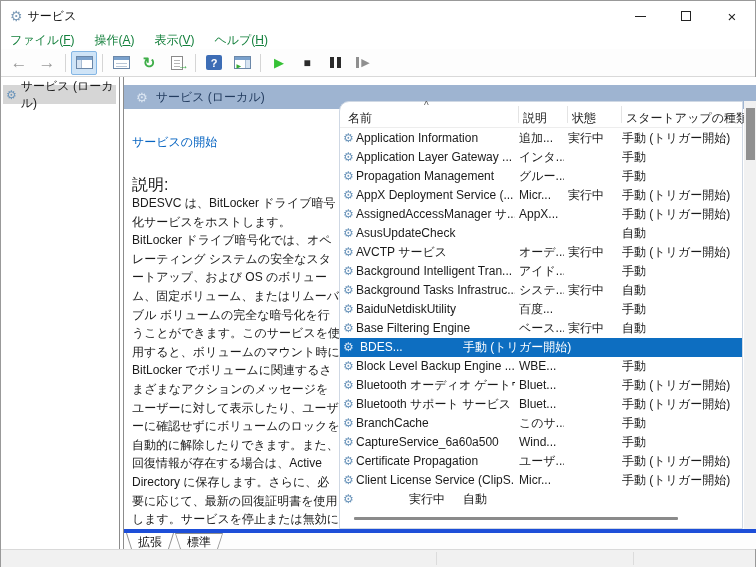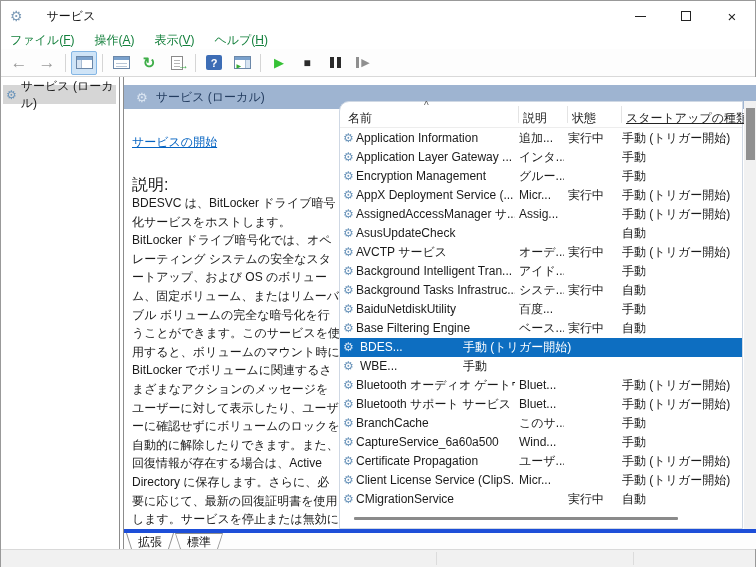--- a/index.html
+++ b/index.html
@@ -4,21 +4,21 @@
 <style>
   * { margin:0; padding:0; box-sizing:border-box; }
   html,body { width:756px; height:567px; overflow:hidden; }
   body { font-family:"Liberation Sans","DejaVu Sans",sans-serif; font-size:12px; color:#1a1a1a; background:#fff; }
 
   .window { position:relative; width:756px; height:567px; border:1px solid #999; background:#fff; }
 
   
   .titlebar { position:absolute; top:0; left:0; right:0; height:30px; background:#fff; display:flex; align-items:center; }
   .title-gear { margin-left:9px; font-size:14px; color:#7d9cb8; line-height:1; }
-  .title-text { margin-left:24px; font-size:12px; color:#111; }
+  .title-text { margin-left:5px; font-size:12px; color:#111; }
   .win-controls { position:absolute; right:0; top:0; height:30px; display:flex; }
   .win-btn { width:46px; height:30px; display:flex; align-items:center; justify-content:center; background:#fff; border:none; cursor:pointer; }
   .glyph-min { width:11px; height:0; border-bottom:1px solid #222; display:block; }
   .glyph-max { width:10px; height:10px; border:1px solid #222; display:block; background:#fff; }
   .glyph-close { font-size:15px; color:#222; line-height:1; }
 
   
   .menubar { position:absolute; top:30px; left:0; right:0; height:18px; background:#fff; display:flex; align-items:center; }
   .menu-item { padding:0 10px; font-size:12px; color:#15803d; cursor:default; }
   .menu-item:first-child { padding-left:9px; }
@@ -58,31 +58,31 @@
 
   .splitter { position:absolute; top:0; left:118px; width:5px; height:472px; background:#fff; border-left:1px solid #8c8c8c; border-right:1px solid #8c8c8c; cursor:col-resize; }
 
   .right-pane { position:absolute; top:0; left:123px; width:633px; height:472px; background:#fff; }
   .panel-header { position:absolute; top:8px; left:0; right:0; height:24px; background:var(--header-bar,#9eb4d1); display:flex; align-items:center; padding-left:12px; }
   .panel-header .hdr-gear { font-size:13px; color:#dce6f2; margin-right:8px; line-height:1; }
   .panel-header .hdr-text { font-size:12px; color:#233c5f; }
 
   .desc-area { position:absolute; top:36px; left:8px; width:208px; }
   .svc-title { font-size:12px; font-weight:bold; color:#0d0d0d; line-height:15px; }
-  .svc-link { display:inline-block; margin-top:21px; font-size:12px; color:var(--link,#0563c1); text-decoration:underline; cursor:pointer; }
+  .svc-link { display:inline-block; margin-top:21px; font-size:12px; color:var(--link,#0563c1); cursor:pointer; }
   .desc-label { margin-top:25px; font-size:16px; line-height:18px; }
   .desc-text { font-size:12px; line-height:18.6px; color:#1a1a1a; }
 
   .list-panel { position:absolute; left:215px; top:24px; width:404px; height:428px; background:#fff; border:1px solid #cfd8e4; border-top-left-radius:10px; }
   .list-header { position:relative; height:26px; border-bottom:1px solid #ededed; }
   .col-label { position:absolute; top:8px; font-size:12px; color:#222; cursor:default; white-space:nowrap; }
   .col-name    { left:8px; }
   .col-desc    { left:183px; }
   .col-status  { left:232px; }
-  .col-startup { left:286px;text-decoration:underline; }
+  .col-startup { left:286px; }
   .col-sep { position:absolute; top:4px; bottom:4px; width:1px; background:#e4e4e4; }
   .sep1 { left:178px; } .sep2 { left:227px; } .sep3 { left:281px; }
   .sort-caret { position:absolute; top:-2px; left:84px; font-size:10px; color:#555; }
 
   .list-body { position:absolute; top:27px; left:0; right:0; }
   .row { display:flex; height:19px; line-height:19px; white-space:nowrap; cursor:default; }
   .row .gear { width:16px; padding-left:3px; font-size:12px; color:#6a94ba; flex:0 0 16px; line-height:19px; }
   .cell { overflow:hidden; }
   .cell-name-text { flex:0 0 159px; overflow:hidden; }
   .cell-desc { flex:0 0 49px; padding-left:4px; }
@@ -247,36 +247,36 @@
   </div>
             <div class="row">
     <span class="gear">⚙</span>
     <span class="cell cell-name-text">Application Layer Gateway ...</span>
     <span class="cell cell-desc">インタ...</span>
     <span class="cell cell-status"></span>
     <span class="cell cell-startup">手動</span>
   </div>
             <div class="row">
     <span class="gear">⚙</span>
-    <span class="cell cell-name-text">Encryption Management</span>
+    <span class="cell cell-name-text">Propagation Management</span>
     <span class="cell cell-desc">グルー...</span>
     <span class="cell cell-status"></span>
     <span class="cell cell-startup">手動</span>
   </div>
             <div class="row">
     <span class="gear">⚙</span>
     <span class="cell cell-name-text">AppX Deployment Service (...</span>
     <span class="cell cell-desc">Micr...</span>
     <span class="cell cell-status">実行中</span>
     <span class="cell cell-startup">手動 (トリガー開始)</span>
   </div>
             <div class="row">
     <span class="gear">⚙</span>
     <span class="cell cell-name-text">AssignedAccessManager サ...</span>
-    <span class="cell cell-desc">Assig...</span>
+    <span class="cell cell-desc">AppX...</span>
     <span class="cell cell-status"></span>
     <span class="cell cell-startup">手動 (トリガー開始)</span>
   </div>
             <div class="row">
     <span class="gear">⚙</span>
     <span class="cell cell-name-text">AsusUpdateCheck</span>
     <span class="cell cell-desc"></span>
     <span class="cell cell-status"></span>
     <span class="cell cell-startup">自動</span>
   </div>
@@ -316,20 +316,21 @@
     <span class="cell cell-startup">自動</span>
   </div>
             <div class="row selected">
     <span class="gear">⚙</span>
     <span class="cell cell-desc">BDES...</span>
     <span class="cell cell-status"></span>
     <span class="cell cell-startup">手動 (トリガー開始)</span>
   </div>
             <div class="row">
     <span class="gear">⚙</span>
+    <span class="cell cell-name-text">Block Level Backup Engine ...</span>
     <span class="cell cell-desc">WBE...</span>
     <span class="cell cell-status"></span>
     <span class="cell cell-startup">手動</span>
   </div>
             <div class="row">
     <span class="gear">⚙</span>
     <span class="cell cell-name-text">Bluetooth オーディオ ゲートウェ...</span>
     <span class="cell cell-desc">Bluet...</span>
     <span class="cell cell-status"></span>
     <span class="cell cell-startup">手動 (トリガー開始)</span>
@@ -364,21 +365,20 @@
   </div>
             <div class="row">
     <span class="gear">⚙</span>
     <span class="cell cell-name-text">Client License Service (ClipS...</span>
     <span class="cell cell-desc">Micr...</span>
     <span class="cell cell-status"></span>
     <span class="cell cell-startup">手動 (トリガー開始)</span>
   </div>
             <div class="row">
     <span class="gear">⚙</span>
-    <span class="cell cell-name-text">CMigrationService</span>
     <span class="cell cell-desc"></span>
     <span class="cell cell-status">実行中</span>
     <span class="cell cell-startup">自動</span>
   </div>
           </div>
         <div class="hscroll">
           <div class="hthumb"></div>
         </div>
       </div>
 

